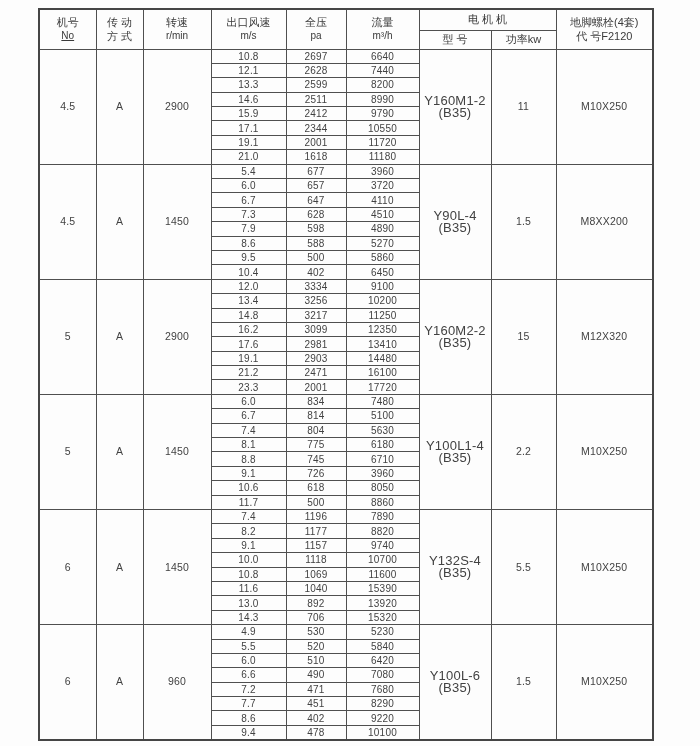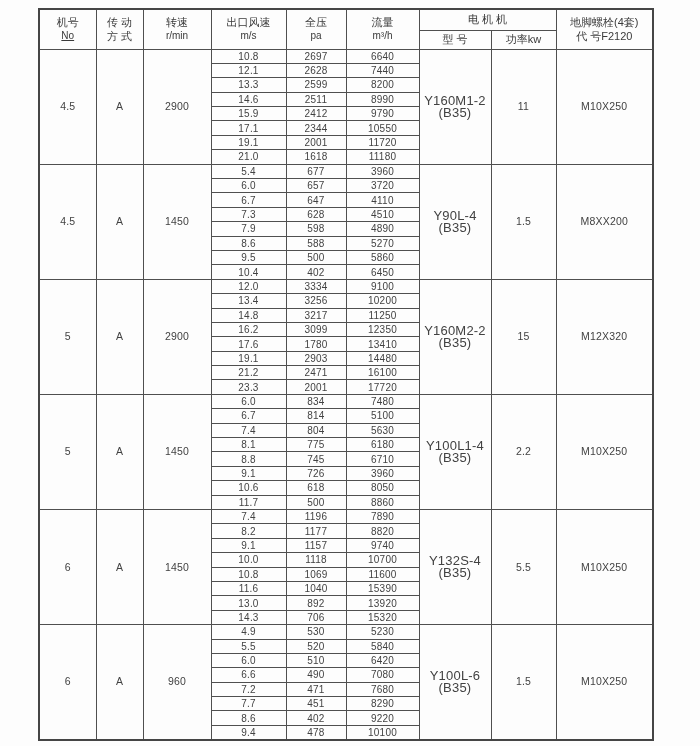--- a/index.html
+++ b/index.html
@@ -212,21 +212,21 @@
           <td>3217</td>
           <td>11250</td>
         </tr>
         <tr>
           <td>16.2</td>
           <td>3099</td>
           <td>12350</td>
         </tr>
         <tr>
           <td>17.6</td>
-          <td>1780</td>
+          <td>2981</td>
           <td>13410</td>
         </tr>
         <tr>
           <td>19.1</td>
           <td>2903</td>
           <td>14480</td>
         </tr>
         <tr>
           <td>21.2</td>
           <td>2471</td>

